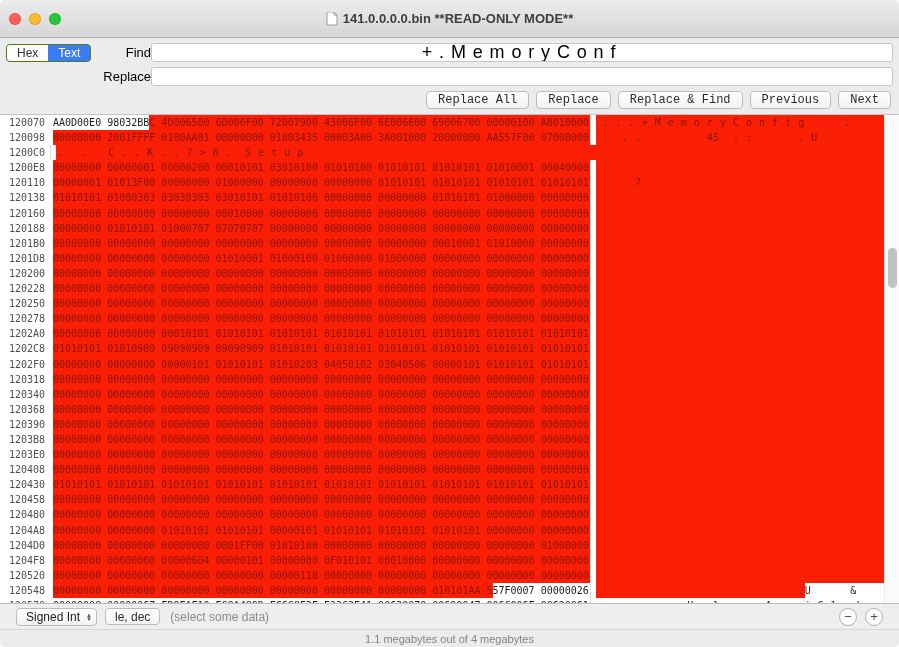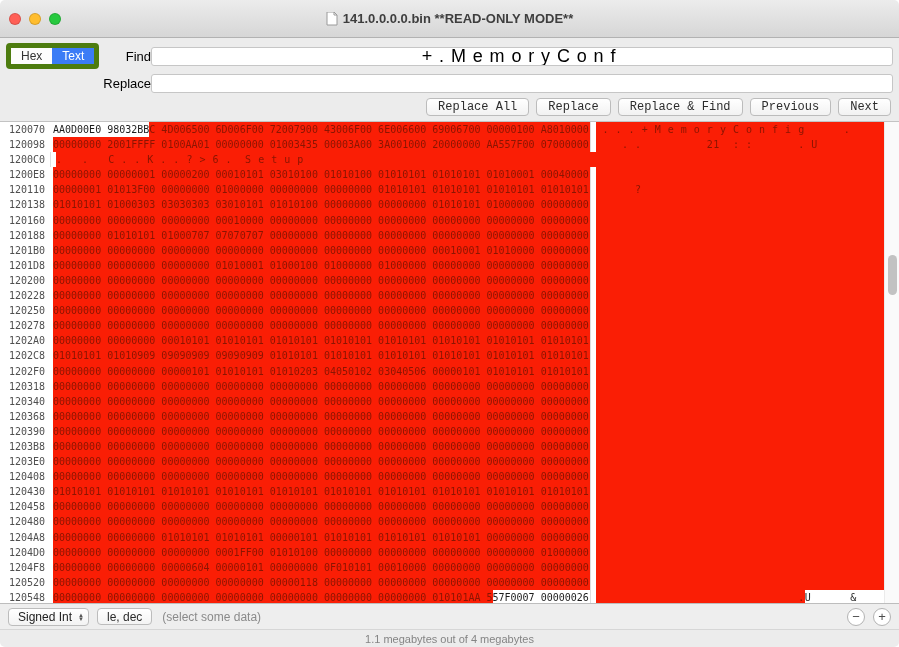--- a/index.html
+++ b/index.html
@@ -11,21 +11,21 @@
   .traffic { display:flex; gap:8px; padding-left:9px; }
   .tl { width:12px; height:12px; border-radius:50%; border:1px solid rgba(0,0,0,.15); }
   .titlewrap { position:absolute; left:0; right:0; display:flex; justify-content:center; align-items:center; gap:5px; pointer-events:none; }
   .titletext { font-size:13px; font-weight:700; color:#3e3e3e; }
   .docicon { width:12px; height:14px; }
 
   
   .findpanel { flex:none; background:#ececec; border-bottom:1px solid #c3c3c3; padding:5px 6px 4px 6px; }
   .frow { display:flex; align-items:center; margin-bottom:5px; }
   .segzone { width:95px; flex:none; display:flex; }
-  .segmented { display:flex; border:5px solid #4d7c0f; border-radius:4px; overflow:hidden; background:#4d7c0f; height:26px; }
+  .segmented { display:flex; border:1px solid #4d7c0f; border-radius:4px; overflow:hidden; background:#4d7c0f; height:18px; }
   .seg { font-size:12px; padding:1px 10px; color:#333; display:flex; align-items:center; background:#fdfdfd; }
   .seg.active { background:var(--accent); color:#fff; }
   .flabel { width:50px; flex:none; text-align:right; font-size:13px; color:#000; }
   .ftext { flex:1; height:19px; border:1px solid #c6c6c6; border-radius:3px; background:#fff; font-size:18px; padding:0 5px; font-family:"Liberation Sans",sans-serif;text-align:center; }
   .ftext.spaced { letter-spacing:0.38em; }
   .btnrow { display:flex; justify-content:flex-end; gap:7px; margin:2px 2px 1px 0; }
   .pbtn { height:18px; font-size:12px; color:#2c2c2c; background:linear-gradient(#ffffff,#f2f2f2); border:1px solid #bcbcbc; border-radius:4px; padding:0 11px; font-family:Liberation Mono, monospace; }
 
   
   .editor { flex:1; position:relative; background:#fff; overflow:hidden; border-bottom:1px solid #bdbdbd; }
@@ -34,21 +34,21 @@
   .addr { width:50px; flex:none; padding-left:9px; color:#4f4f4f; }
   .hexcol { width:540px; flex:none; display:flex; overflow:hidden; padding-left:3px; color:#1c1c1c; }
   .txtcol { flex:1; display:flex; overflow:hidden; border-left:1px solid #dedede; padding-left:5px; letter-spacing:0.5px; color:#1c1c1c; }
   .hexcol span, .txtcol span { white-space:pre; }
   .r { background:var(--selbg); color:var(--seltx); }
   .grow { flex:1; min-width:0; }
   .scrollbar { position:absolute; right:0; top:0; bottom:0; width:15px; background:#fafafa; border-left:1px solid #ebebeb; }
   .thumb { position:absolute; left:3px; width:9px; top:133px; height:40px; border-radius:5px; background:#c2c2c2; }
 
   
-  .bottombar { flex:none; height:25px; background:#eeeeee; display:flex; align-items:center; padding:0 8px; gap:8px; }
+  .bottombar { flex:none; height:25px; background:#eeeeee; display:flex; align-items:center; padding:0 16px; gap:8px; }
   .popup { display:flex; align-items:center; gap:6px; height:18px; background:linear-gradient(#ffffff,#f3f3f3); border:1px solid #bcbcbc; border-radius:4px; padding:0 4px 0 9px; font-size:12px; color:#222; }
   .chevrons { display:flex; flex-direction:column; line-height:4px; font-size:6px; color:#555; }
   .smallbtn { height:17px; font-size:12px; color:#2c2c2c; background:linear-gradient(#ffffff,#f3f3f3); border:1px solid #bcbcbc; border-radius:4px; padding:0 9px; font-family:"Liberation Sans",sans-serif; }
   .hint { font-size:12px; color:#8a8a8a; margin-left:2px; }
   .spacer { flex:1; }
   .zoombtn { width:18px; height:18px; border-radius:50%; border:1px solid #b3b3b3; background:#fff; color:#4a4a4a; font-size:13px; line-height:14px; text-align:center; padding:0; font-family:"Liberation Sans",sans-serif; }
 
   
   .statusbar { flex:none; height:18px; background:#ececec; border-top:1px solid #d6d6d6; display:flex; justify-content:center; align-items:center; }
   .statusbar span { font-size:11px; color:#848484; }
@@ -94,21 +94,21 @@
       <button class="pbtn">Replace</button>
       <button class="pbtn">Replace &amp; Find</button>
       <button class="pbtn">Previous</button>
       <button class="pbtn">Next</button>
     </div>
   </div>
 
   <div class="editor">
     <div class="rows">
         <div class="hexrow"><span class="addr">120070</span><span class="hexcol"><span class="w">AA0D00E0 98032BB</span><span class="r grow">C 4D006500 6D006F00 72007900 43006F00 6E006600 69006700 00000100 A8010000</span><span class="w"></span></span><span class="txtcol"><span class="w"></span><span class="r grow"> . . . + M e m o r y C o n f i g      .</span><span class="w"></span></span></div>
-        <div class="hexrow"><span class="addr">120098</span><span class="hexcol"><span class="w"></span><span class="r grow">00000000 2001FFFF 0100AA01 00000000 01003435 00003A00 3A001000 20000000 AA557F00 07000000</span><span class="w"></span></span><span class="txtcol"><span class="w"></span><span class="r grow">    . .          21  : :       . U</span><span class="w"></span></span></div>
+        <div class="hexrow"><span class="addr">120098</span><span class="hexcol"><span class="w"></span><span class="r grow">00000000 2001FFFF 0100AA01 00000000 01003435 00003A00 3A001000 20000000 AA557F00 07000000</span><span class="w"></span></span><span class="txtcol"><span class="w"></span><span class="r grow">    . .          45  : :       . U</span><span class="w"></span></span></div>
         <div class="hexrow"><span class="addr">1200C0</span><span class="txtcol"><span class="w"></span><span class="r grow">.   .   C . . K . . ? &gt; 6 .  S e t u p</span><span class="w"></span></span></div>
         <div class="hexrow"><span class="addr">1200E8</span><span class="hexcol"><span class="w"></span><span class="r grow">00000000 00000001 00000200 00010101 03010100 01010100 01010101 01010101 01010001 00040000</span><span class="w"></span></span><span class="txtcol"><span class="w"></span><span class="r grow"></span><span class="w"></span></span></div>
         <div class="hexrow"><span class="addr">120110</span><span class="hexcol"><span class="w"></span><span class="r grow">00000001 01013F00 00000000 01000000 00000000 00000000 01010101 01010101 01010101 01010101</span><span class="w"></span></span><span class="txtcol"><span class="w"></span><span class="r grow">      ?</span><span class="w"></span></span></div>
         <div class="hexrow"><span class="addr">120138</span><span class="hexcol"><span class="w"></span><span class="r grow">01010101 01000303 03030303 03010101 01010100 00000000 00000000 01010101 01000000 00000000</span><span class="w"></span></span><span class="txtcol"><span class="w"></span><span class="r grow"></span><span class="w"></span></span></div>
         <div class="hexrow"><span class="addr">120160</span><span class="hexcol"><span class="w"></span><span class="r grow">00000000 00000000 00000000 00010000 00000000 00000000 00000000 00000000 00000000 00000000</span><span class="w"></span></span><span class="txtcol"><span class="w"></span><span class="r grow"></span><span class="w"></span></span></div>
         <div class="hexrow"><span class="addr">120188</span><span class="hexcol"><span class="w"></span><span class="r grow">00000000 01010101 01000707 07070707 00000000 00000000 00000000 00000000 00000000 00000000</span><span class="w"></span></span><span class="txtcol"><span class="w"></span><span class="r grow"></span><span class="w"></span></span></div>
         <div class="hexrow"><span class="addr">1201B0</span><span class="hexcol"><span class="w"></span><span class="r grow">00000000 00000000 00000000 00000000 00000000 00000000 00000000 00010001 01010000 00000000</span><span class="w"></span></span><span class="txtcol"><span class="w"></span><span class="r grow"></span><span class="w"></span></span></div>
         <div class="hexrow"><span class="addr">1201D8</span><span class="hexcol"><span class="w"></span><span class="r grow">00000000 00000000 00000000 01010001 01000100 01000000 01000000 00000000 00000000 00000000</span><span class="w"></span></span><span class="txtcol"><span class="w"></span><span class="r grow"></span><span class="w"></span></span></div>
         <div class="hexrow"><span class="addr">120200</span><span class="hexcol"><span class="w"></span><span class="r grow">00000000 00000000 00000000 00000000 00000000 00000000 00000000 00000000 00000000 00000000</span><span class="w"></span></span><span class="txtcol"><span class="w"></span><span class="r grow"></span><span class="w"></span></span></div>
         <div class="hexrow"><span class="addr">120228</span><span class="hexcol"><span class="w"></span><span class="r grow">00000000 00000000 00000000 00000000 00000000 00000000 00000000 00000000 00000000 00000000</span><span class="w"></span></span><span class="txtcol"><span class="w"></span><span class="r grow"></span><span class="w"></span></span></div>

